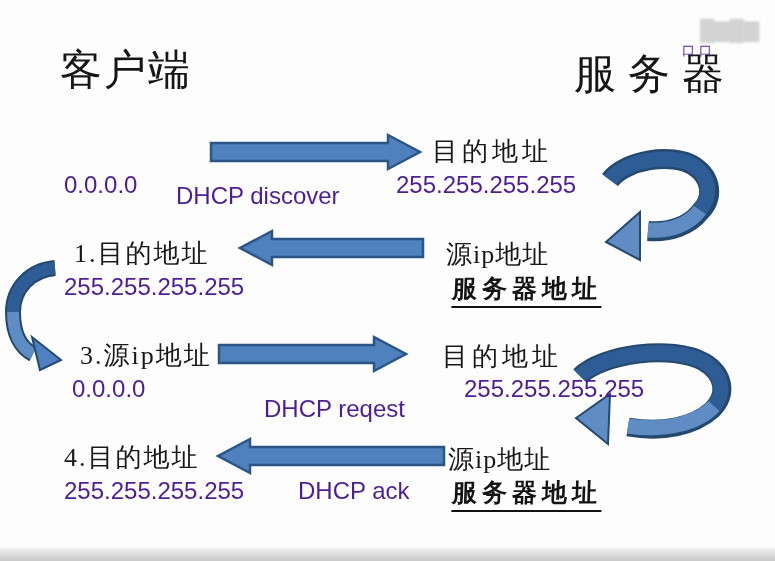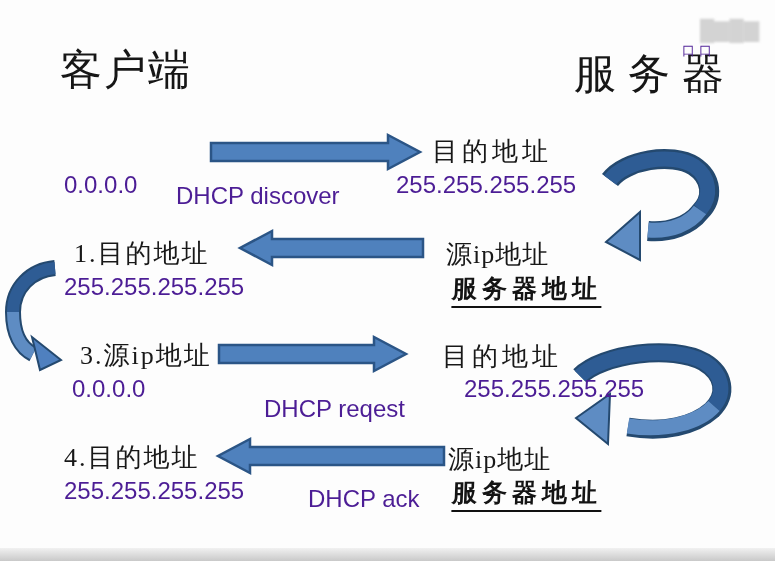--- a/index.html
+++ b/index.html
@@ -134,18 +134,18 @@
 
   <div class="abs lbl" style="left:64px;top:440px;text-align:right;">4.目的地址</div>
 
   <svg class="abs arrow-svg" style="left:217px;top:437px;" width="228" height="38" viewBox="0 0 228 38">
     <polygon class="block-arrow" points="227,10 33,10 33,2 1,19 33,36 33,28 227,28"></polygon>
   </svg>
 
   <div class="abs lbl" style="left:448px;top:442px;letter-spacing:1px;">源ip地址</div>
 
   <div class="abs val" style="left:64px;top:477px;">255.255.255.255</div>
-  <div class="abs val" style="left:308px;top:477px;margin-top:8px;">DHCP ack</div>
+  <div class="abs val" style="left:298px;top:477px;">DHCP ack</div>
   <div class="abs handwritten" style="left:452px;top:476px;">服务器地址</div>
 
   <div class="bottom-edge"></div>
 
 </div>
 
 </body></html>

